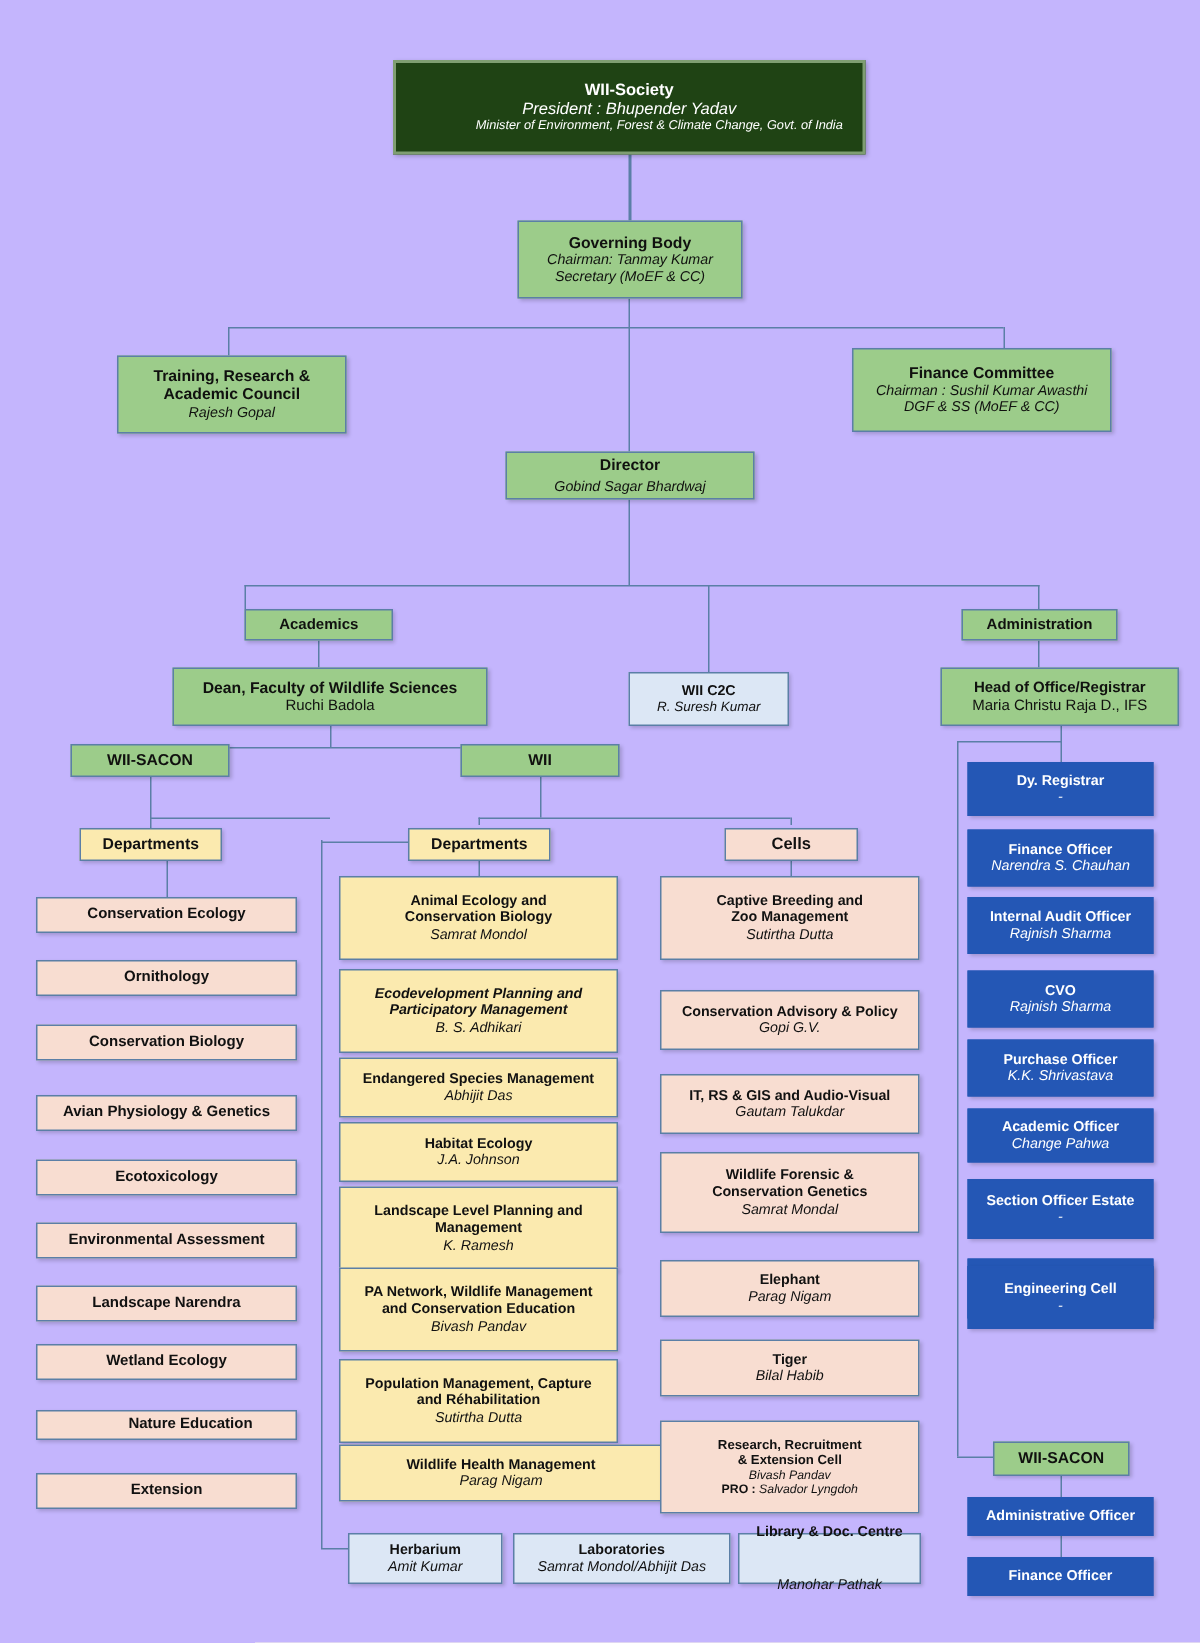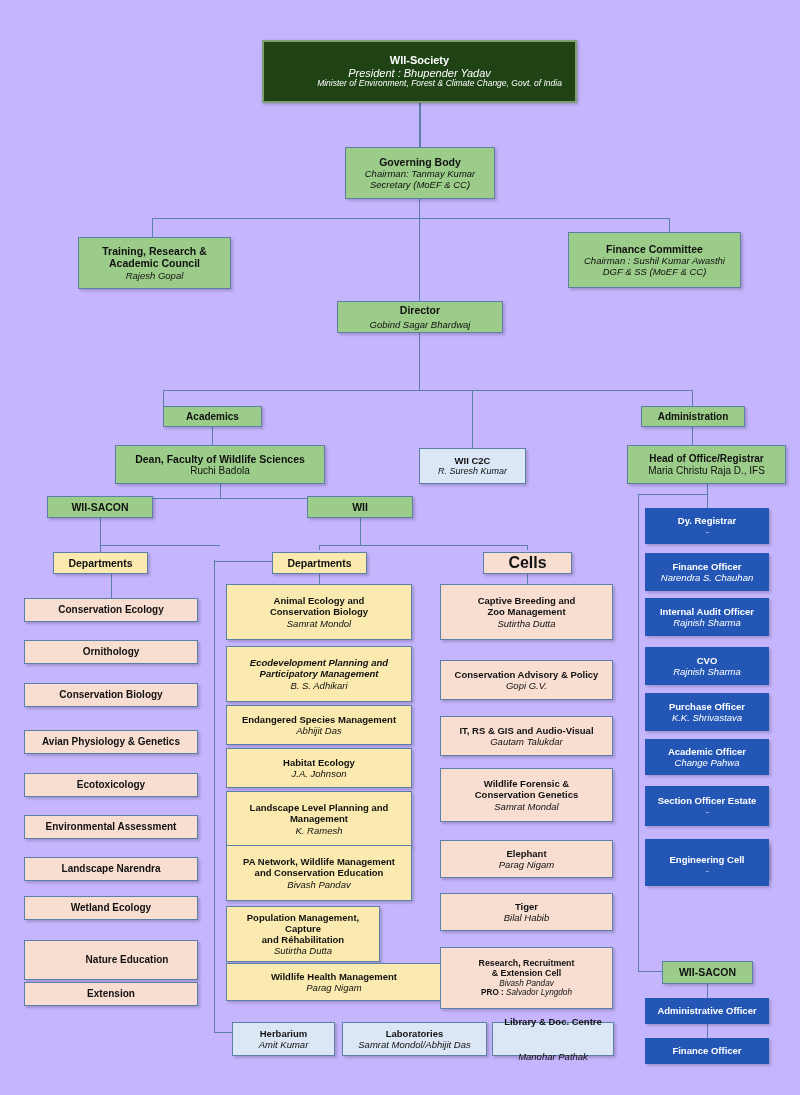--- a/index.html
+++ b/index.html
@@ -170,21 +170,21 @@
   </div>
 
   <div class="box c-yellow shadow" style="left:53px; top:552px; width:95px; height:22px; font-size:10.5px;">
     <div class="t1">Departments</div>
   </div>
 
   <div class="box c-yellow shadow" style="left:272px; top:552px; width:95px; height:22px; font-size:10.5px;">
     <div class="t1">Departments</div>
   </div>
 
-  <div class="box c-pink shadow" style="left:483px; top:552px; width:89px; height:22px; font-size:16px;">
+  <div class="box c-pink shadow" style="left:483px; top:552px; width:89px; height:22px; font-size:11px;">
     <div class="t1">Cells</div>
   </div>
 
   <div class="box c-green shadow" style="left:662px; top:961px; width:91px; height:23px; font-size:10.5px;">
     <div class="t1">WII-SACON</div>
   </div>
 
   <div id="sacon-col">
       <div class="box c-pink shadow" style="left: 24px; top: 598px; width: 174px; height: 24px; font-size: 10px;">
         <div class="t1">Conservation Ecology</div>
@@ -203,21 +203,21 @@
       </div>
       <div class="box c-pink shadow" style="left: 24px; top: 815px; width: 174px; height: 24px; font-size: 10px;">
         <div class="t1">Environmental Assessment</div>
       </div>
       <div class="box c-pink shadow" style="left: 24px; top: 857px; width: 174px; height: 24px; font-size: 10px;">
         <div class="t1">Landscape Narendra</div>
       </div>
       <div class="box c-pink shadow" style="left: 24px; top: 896px; width: 174px; height: 24px; font-size: 10px;">
         <div class="t1">Wetland Ecology</div>
       </div>
-      <div class="box c-pink shadow" style="left: 24px; top: 940px; width: 174px; height: 40px; font-size: 10px; padding-left: 35px;">
+      <div class="box c-pink shadow" style="left: 24px; top: 940px; width: 174px; height: 20px; font-size: 10px; padding-left: 35px;">
         <div class="t1">Nature Education</div>
       </div>
       <div class="box c-pink shadow" style="left: 24px; top: 982px; width: 174px; height: 24px; font-size: 10px;">
         <div class="t1">Extension</div>
       </div>
     </div>
 
   <div id="wiidept-col">
       <div class="box c-yellow shadow" style="left: 226px; top: 584px; width: 186px; height: 56px; font-size: 9.5px;">
         <div class="t1">Animal Ecology and</div>
@@ -240,21 +240,21 @@
       <div class="box c-yellow shadow" style="left: 226px; top: 791px; width: 186px; height: 56px; font-size: 9.5px;">
         <div class="t1">Landscape Level Planning and</div>
         <div class="t1">Management</div>
         <div class="t2" style="font-size: 9.5px;">K. Ramesh</div>
       </div>
       <div class="box c-yellow shadow" style="left: 226px; top: 845px; width: 186px; height: 56px; font-size: 9.5px;">
         <div class="t1">PA Network, Wildlife Management</div>
         <div class="t1">and Conservation Education</div>
         <div class="t2" style="font-size: 9.5px;">Bivash Pandav</div>
       </div>
-      <div class="box c-yellow shadow" style="left: 226px; top: 906px; width: 154px; height: 56px; font-size: 9.5px;">
+      <div class="box c-yellow shadow" style="left: 226px; top: 906px; width: 186px; height: 56px; font-size: 9.5px;">
         <div class="t1">Population Management, Capture</div>
         <div class="t1">and Réhabilitation</div>
         <div class="t2" style="font-size: 9.5px;">Sutirtha Dutta</div>
       </div>
       <div class="box c-yellow shadow" style="left: 226px; top: 963px; width: 216px; height: 38px; font-size: 9.5px;">
         <div class="t1">Wildlife Health Management</div>
         <div class="t2" style="font-size: 9.5px;">Parag Nigam</div>
       </div>
     </div>
 

